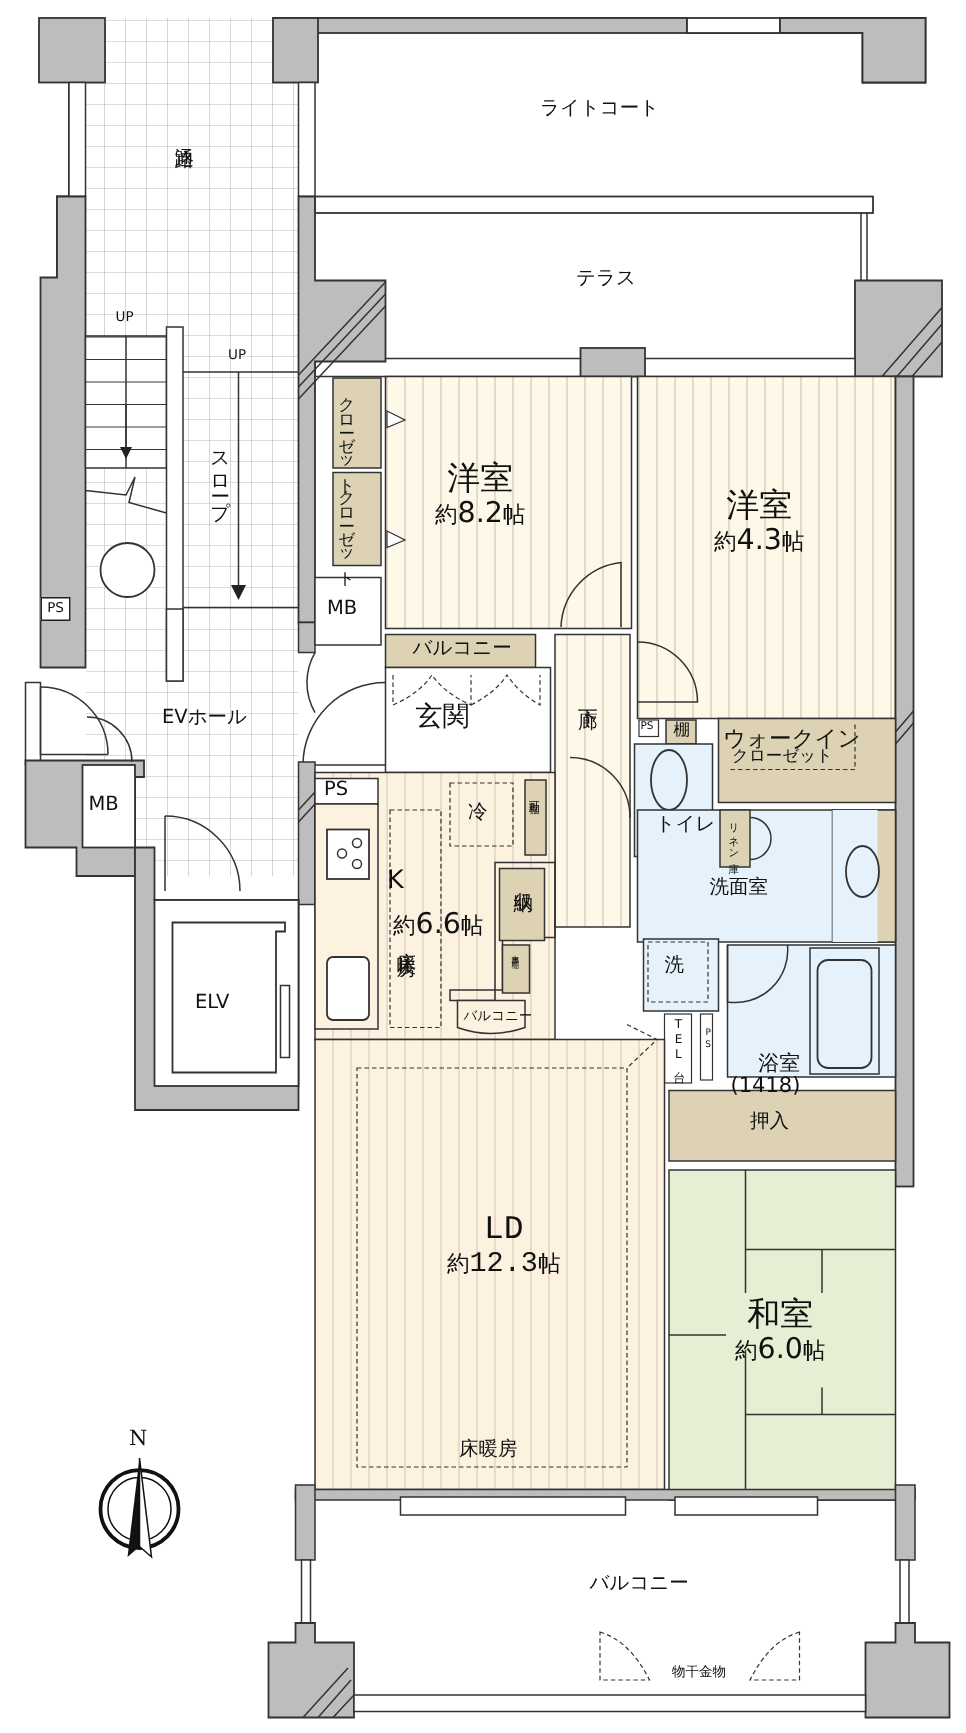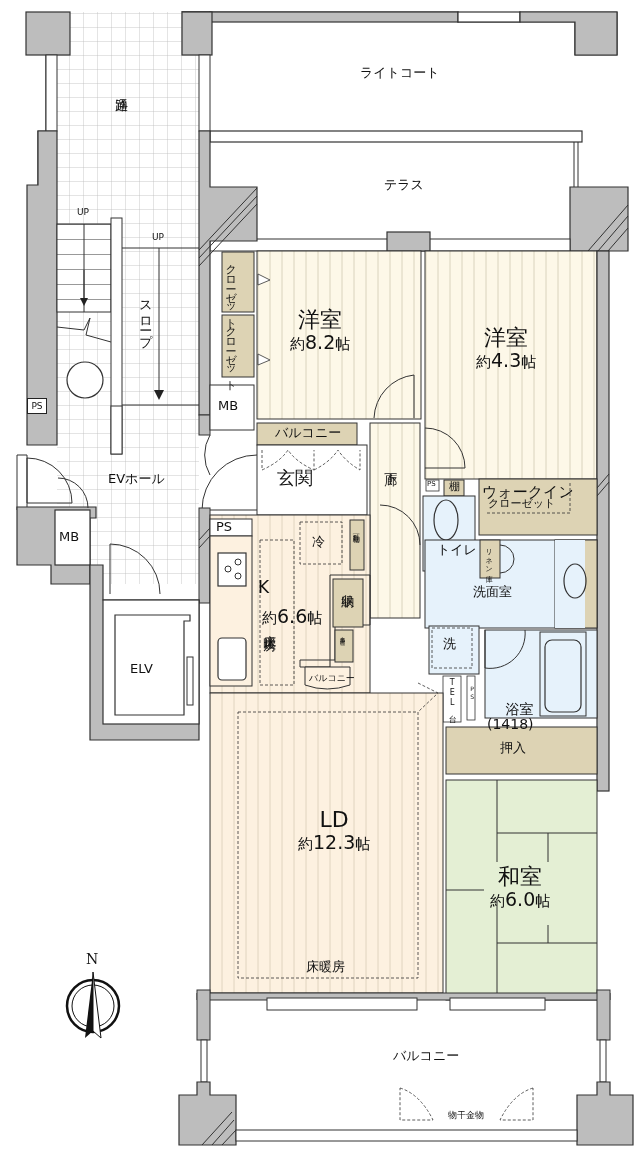--- a/index.html
+++ b/index.html
@@ -211,21 +211,21 @@
 <div class="lbl small" style="left:218px;top:399px;">MB</div>
 
 <div class="lbl" style="left:290px;top:308px;">
   <div class="room-name">洋室</div>
   <div class="room-size"><span>約</span><b>8.2</b><span>帖</span></div>
 </div>
 <div class="lbl" style="left:476px;top:326px;">
   <div class="room-name">洋室</div>
   <div class="room-size"><span>約</span><b>4.3</b><span>帖</span></div>
 </div>
-<div class="lbl" style="left:298px;top:808px;">
+<div class="lbl" style="left:298px;top:808px;font-family:Liberation Mono, monospace;">
   <div class="room-name">LD</div>
   <div class="room-size"><span>約</span><b>12.3</b><span>帖</span></div>
 </div>
 <div class="lbl small" style="left:306px;top:960px;">床暖房</div>
 <div class="lbl" style="left:490px;top:865px;">
   <div class="room-name">和室</div>
   <div class="room-size"><span>約</span><b>6.0</b><span>帖</span></div>
 </div>
 <div class="lbl" style="left:277px;top:468px;font-size:18px;">玄関</div>
 <div class="lbl small vert" style="left:383px;top:462px;">廊下</div>

